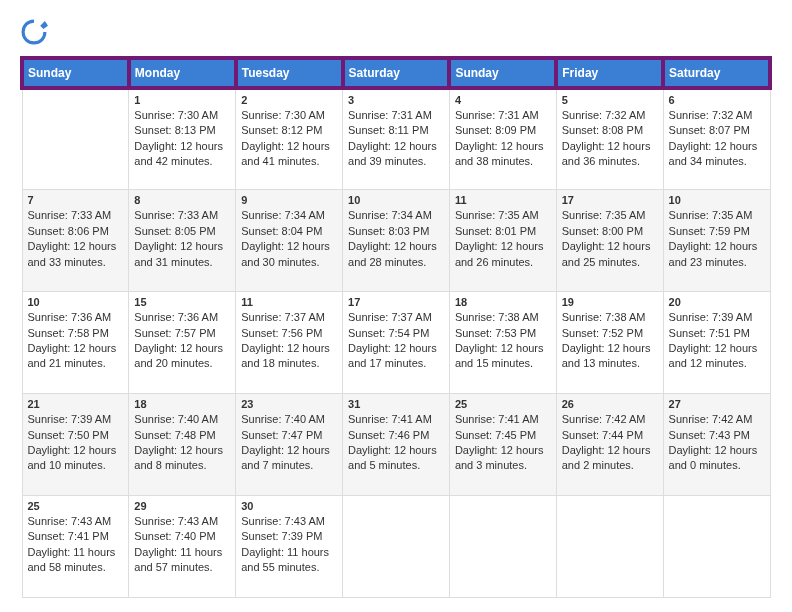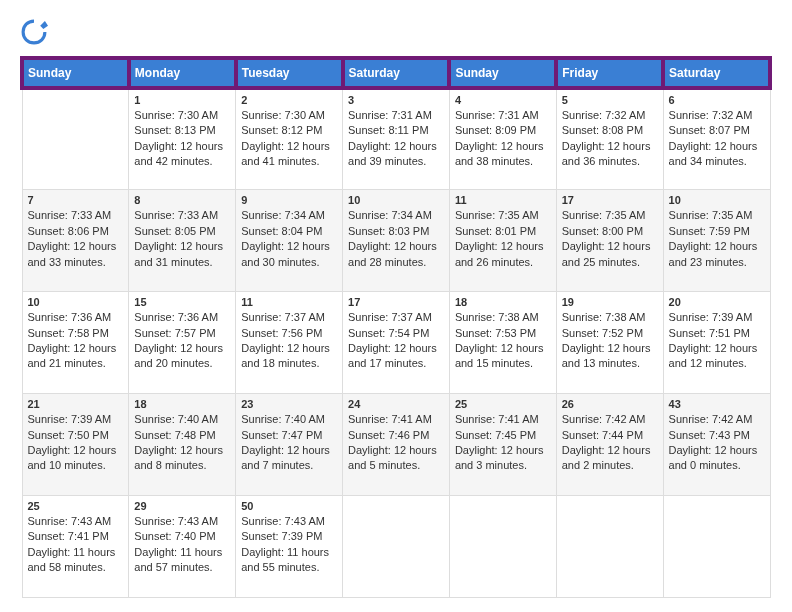--- a/index.html
+++ b/index.html
@@ -300,42 +300,42 @@
 and 8 minutes.</div>
           </td>
           <td>
             <span class="day-num">23</span>
             <div class="day-info" style="white-space: pre-line;">Sunrise: 7:40 AM
 Sunset: 7:47 PM
 Daylight: 12 hours
 and 7 minutes.</div>
           </td>
           <td>
-            <span class="day-num">24</span>
+            <span class="day-num">31</span>
             <div class="day-info" style="white-space: pre-line;">Sunrise: 7:41 AM
 Sunset: 7:46 PM
 Daylight: 12 hours
 and 5 minutes.</div>
           </td>
           <td>
             <span class="day-num">25</span>
             <div class="day-info" style="white-space: pre-line;">Sunrise: 7:41 AM
 Sunset: 7:45 PM
 Daylight: 12 hours
 and 3 minutes.</div>
           </td>
           <td>
             <span class="day-num">26</span>
             <div class="day-info" style="white-space: pre-line;">Sunrise: 7:42 AM
 Sunset: 7:44 PM
 Daylight: 12 hours
 and 2 minutes.</div>
           </td>
           <td>
-            <span class="day-num">43</span>
+            <span class="day-num">27</span>
             <div class="day-info" style="white-space: pre-line;">Sunrise: 7:42 AM
 Sunset: 7:43 PM
 Daylight: 12 hours
 and 0 minutes.</div>
           </td>
         </tr>
         <tr class="row-white">
           <td>
             <span class="day-num">25</span>
             <div class="day-info" style="white-space: pre-line;">Sunrise: 7:43 AM
@@ -344,21 +344,21 @@
 and 58 minutes.</div>
           </td>
           <td>
             <span class="day-num">29</span>
             <div class="day-info" style="white-space: pre-line;">Sunrise: 7:43 AM
 Sunset: 7:40 PM
 Daylight: 11 hours
 and 57 minutes.</div>
           </td>
           <td>
-            <span class="day-num">50</span>
+            <span class="day-num">30</span>
             <div class="day-info" style="white-space: pre-line;">Sunrise: 7:43 AM
 Sunset: 7:39 PM
 Daylight: 11 hours
 and 55 minutes.</div>
           </td>
           <td class="empty-cell"></td>
           <td class="empty-cell"></td>
           <td class="empty-cell"></td>
           <td class="empty-cell"></td>
         </tr>

